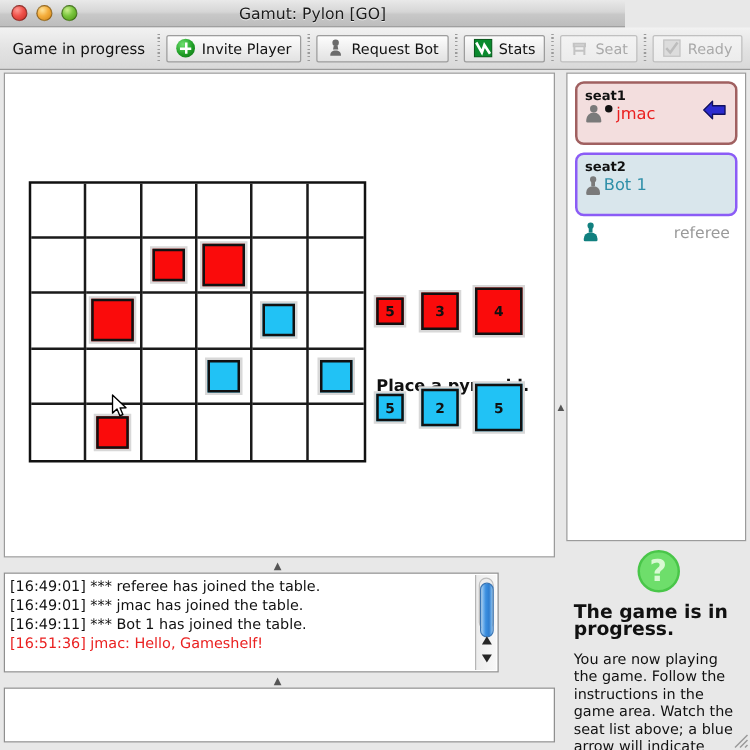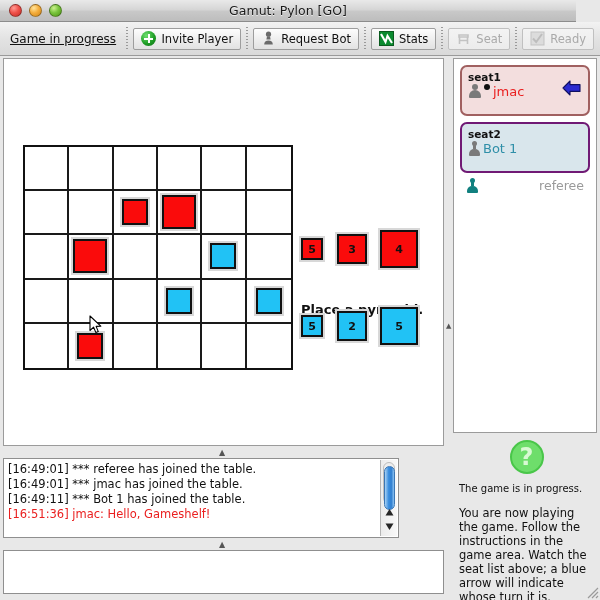--- a/index.html
+++ b/index.html
@@ -7,21 +7,21 @@
   body {
     font-family: "DejaVu Sans", "Liberation Sans", sans-serif;
     font-size: 11px;
     background: #e8e8e8;
     color:#000;
   }
   #app { position:relative; width:600px; height:600px; }
 
   
   .titlebar {
-    position:absolute; left:0; top:0; width:576px; height:22px;
+    position:absolute; left:0; top:0; width:500px; height:22px;
     background: linear-gradient(to bottom, #e9e9e9 0%, #d6d6d6 45%, #c8c8c8 55%, #bdbdbd 100%);
     border-bottom:1px solid #8c8c8c;
     display:flex; align-items:center;
   }
   .lights { display:flex; gap:7px; margin-left:9px; }
   .light { width:13px; height:13px; border-radius:50%; border:1px solid rgba(0,0,0,.35); }
   .light.red   { background: radial-gradient(circle at 35% 28%, #ff9b94 0%, #f0524b 45%, #c32c25 100%); }
   .light.amber { background: radial-gradient(circle at 35% 28%, #ffe49b 0%, #f5ae3d 45%, #cf8415 100%); }
   .light.green { background: radial-gradient(circle at 35% 28%, #ccf08e 0%, #79c53d 45%, #4f9413 100%); }
   .title-text {
@@ -31,21 +31,21 @@
     pointer-events:none;
   }
 
   
   .toolbar {
     position:absolute; left:0; top:22px; width:600px; height:34px;
     background: linear-gradient(to bottom,#f2f2f2 0%, #e3e3e3 50%, #d9d9d9 100%);
     border-bottom:1px solid #9a9a9a;
     display:flex; align-items:center;
   }
-  .tb-status { margin-left:10px; font-size:12px; color:#111;text-decoration:underline; }
+  .tb-status { margin-left:10px; font-size:12px; color:#111; }
   .tb-sep {
     width:2px; height:24px; margin:0 5px;
     background-image: repeating-linear-gradient(to bottom,#9a9a9a 0 1px, transparent 1px 3px);
   }
   .tb-btn {
     display:flex; align-items:center; gap:5px;
     height:22px; padding:0 7px;
     border:1px solid #9d9d9d; border-radius:2px;
     background: linear-gradient(to bottom,#fdfdfd 0%,#efefef 50%,#e2e2e2 100%);
     font-size:11.5px; color:#111; cursor:pointer; white-space:nowrap;
@@ -119,21 +119,21 @@
   
   .seat-pane {
     position:absolute; left:453px; top:58px; width:144px; height:375px;
     background:#fff; border:1px solid #9b9b9b;
   }
   .seat {
     position:relative; margin:6px 6px 0 6px; border-radius:7px;
     padding:4px 6px 15px 6px;
   }
   .seat.active { background:#f3dede; border:2px solid #a06060; }
-  .seat.idle   { background:#d9e6ec; border:2px solid #701a75; }
+  .seat.idle   { background:#d9e6ec; border:2px solid #8b5cf6; }
   .seat-label { font-size:10.5px; font-weight:bold; color:#111; line-height:12px; }
   .seat-row { display:flex; align-items:flex-start; gap:3px; margin-top:1px; }
   .seat-name { font-size:13px; }
   .seat-name.me { color:#ea2020; }
   .seat-name.bot { color:#2f8fa8; }
   .dot { width:6px; height:6px; border-radius:50%; background:#111; }
   .turn-arrow { position:absolute; right:6px; top:12px; }
   .observer { display:flex; align-items:center; gap:5px; padding:5px 12px 0 12px;justify-content:space-between; }
   .observer-name { font-size:12.5px; color:#9a9a9a; }
 
@@ -155,21 +155,21 @@
   .info-pane {
     position:absolute; left:453px; top:436px; width:147px; height:164px;
     background:#e8e8e8;
   }
   .qmark {
     width:34px; height:34px; border-radius:50%; margin:4px auto 0 auto;
     background:#6ede6b; border:2px solid #49c649;
     display:flex; align-items:center; justify-content:center;
     font-size:24px; font-weight:bold; color:#d9f9d3; line-height:1;
   }
-  .info-line { font-size:10px; color:#111; margin:8px 6px 0 6px; line-height:14px; }
+  .info-line { font-size:15px; color:#111; margin:8px 6px 0 6px; line-height:14px;font-weight:bold; }
   .info-body { font-size:11.5px; color:#111; margin:10px 6px 0 6px; line-height:14px; }
 
   
   .hsplit {
     position:absolute; left:3px; top:447px; width:441px; height:10px;
     background:#e8e8e8;
   }
   .hsplit .grip { position:absolute; left:216px; top:1px; font-size:8px; color:#555; }
   .chat-pane {
     position:absolute; left:3px; top:458px; width:396px; height:80px;

